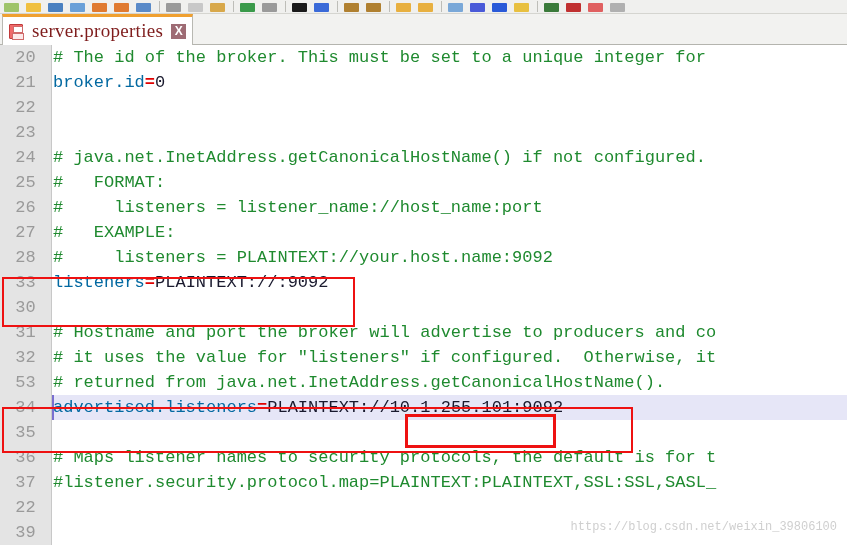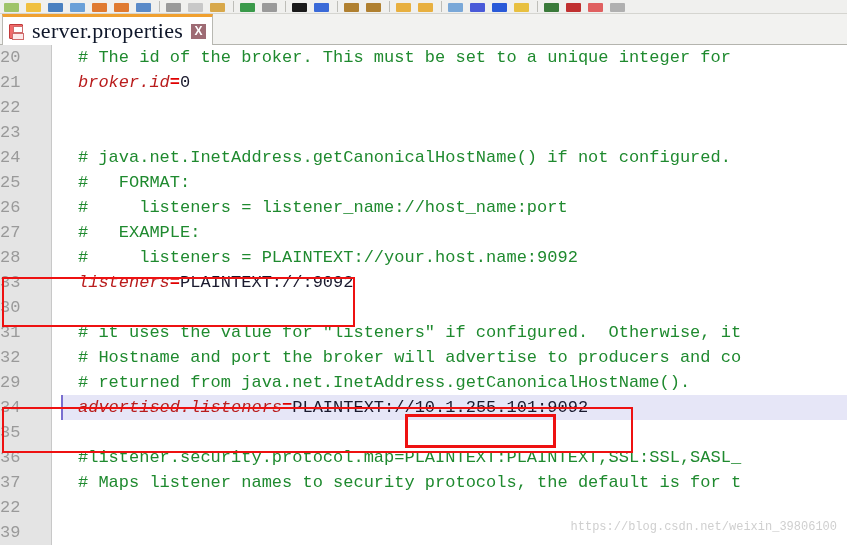--- a/index.html
+++ b/index.html
@@ -52,21 +52,21 @@
   .tab-icon::before {
     content:""; position:absolute; left:3px; top:1px; width:8px; height:5px;
     background:#fff; border:1px solid #d06a6a;
   }
   .tab-icon::after {
     content:""; position:absolute; left:2px; top:8px; width:10px; height:5px;
     background:#fde9e9; border:1px solid #d06a6a;
   }
   .tab-label {
     font-family: "Liberation Serif", serif;
-    font-size: 22px; color: #0f172a; letter-spacing: 0.3px;
+    font-size: 19px; color: #7f1d1d; letter-spacing: 0.3px;
     white-space: nowrap;
   }
   .tab-close {
     margin-left: 8px; width: 15px; height: 15px; flex:0 0 auto;
     background: #9e6b74; color: #ffffff;
     font-family: "Liberation Sans", sans-serif;
     font-size: 12px; font-weight: bold; line-height: 15px; text-align: center;
   }
 
   
@@ -74,44 +74,43 @@
     position: absolute; top: 45px; left: 0; width: 847px; height: 500px;
     background: #ffffff; overflow: hidden;
   }
   .gutter {
     position: absolute; left: 0; top: 0; width: 52px; height: 500px;
     background: #e4e4e4;
     border-right: 1px solid #c8c8c8;
   }
   .gutter-line {
     height: 25px; line-height: 25px;
-    text-align: left; padding-right: 0;
+    text-align: center; padding-right: 0;
     font-family: "Liberation Mono", monospace;
     font-size: 17px; color: #9a9a9a;
   }
   .code {
     position: absolute; left: 53px; top: 0; width: 794px; height: 500px;
   }
   .line {
     position: relative;
     height: 25px; line-height: 25px;
     white-space: pre;
     font-family: "Liberation Mono", monospace;
     font-size: 17px;
     letter-spacing: 0px;
-    padding-left: 16px;
-    margin-left: 9px;
+    padding-left: 0;
   }
   .line.hl { background: #e6e6f7; }
   .line.hl::before {
     content:""; position:absolute; left:-1px; top:0; width:2px; height:25px; background:#7a6fd0;
   }
 
   .c-comment { color: #1f8a2f; }
-  .c-key     { color: #b91c1c; font-style: italic; }
+  .c-key     { color: #0369a1; }
   .c-eq      { color: #e00000; font-weight: bold; }
   .c-val     { color: #1a1a2e; }
 
   
   .annot { position: absolute; border: 2px solid #ee1111; pointer-events: none; }
   .annot.thick { border-width: 3px; }
 
   
   .watermark {
     position: absolute; right: 10px; top: 520px;
@@ -231,47 +230,47 @@
         <div class="gutter-line">23</div>
         <div class="gutter-line">24</div>
         <div class="gutter-line">25</div>
         <div class="gutter-line">26</div>
         <div class="gutter-line">27</div>
         <div class="gutter-line">28</div>
         <div class="gutter-line">33</div>
         <div class="gutter-line">30</div>
         <div class="gutter-line">31</div>
         <div class="gutter-line">32</div>
-        <div class="gutter-line">29</div>
+        <div class="gutter-line">53</div>
         <div class="gutter-line">34</div>
         <div class="gutter-line">35</div>
         <div class="gutter-line">36</div>
         <div class="gutter-line">37</div>
         <div class="gutter-line">22</div>
         <div class="gutter-line">39</div>
       </div>
     <div class="code" id="code">
         <div class="line"><span class="c-comment"># The id of the broker. This must be set to a unique integer for</span></div>
         <div class="line"><span class="c-key">broker.id</span><span class="c-eq">=</span><span class="c-val">0</span></div>
         <div class="line">&nbsp;</div>
         <div class="line">&nbsp;</div>
         <div class="line"><span class="c-comment"># java.net.InetAddress.getCanonicalHostName() if not configured.</span></div>
         <div class="line"><span class="c-comment">#   FORMAT:</span></div>
         <div class="line"><span class="c-comment">#     listeners = listener_name://host_name:port</span></div>
         <div class="line"><span class="c-comment">#   EXAMPLE:</span></div>
         <div class="line"><span class="c-comment">#     listeners = PLAINTEXT://your.host.name:9092</span></div>
         <div class="line"><span class="c-key">listeners</span><span class="c-eq">=</span><span class="c-val">PLAINTEXT://:9092</span></div>
         <div class="line">&nbsp;</div>
+        <div class="line"><span class="c-comment"># Hostname and port the broker will advertise to producers and co</span></div>
         <div class="line"><span class="c-comment"># it uses the value for "listeners" if configured.  Otherwise, it</span></div>
-        <div class="line"><span class="c-comment"># Hostname and port the broker will advertise to producers and co</span></div>
         <div class="line"><span class="c-comment"># returned from java.net.InetAddress.getCanonicalHostName().</span></div>
         <div class="line hl"><span class="c-key">advertised.listeners</span><span class="c-eq">=</span><span class="c-val">PLAINTEXT://10.1.255.101:9092</span></div>
         <div class="line">&nbsp;</div>
+        <div class="line"><span class="c-comment"># Maps listener names to security protocols, the default is for t</span></div>
         <div class="line"><span class="c-comment">#listener.security.protocol.map=PLAINTEXT:PLAINTEXT,SSL:SSL,SASL_</span></div>
-        <div class="line"><span class="c-comment"># Maps listener names to security protocols, the default is for t</span></div>
       </div>
     <div id="annots">
         <div class="annot" style="left: 2px; top: 232px; width: 353px; height: 50px;"></div>
         <div class="annot" style="left: 2px; top: 362px; width: 631px; height: 46px;"></div>
         <div class="annot thick" style="left: 405px; top: 369px; width: 151px; height: 34px;"></div>
       </div>
   </div>
 
   <div class="watermark">https://blog.csdn.net/weixin_39806100</div>
 </div>

